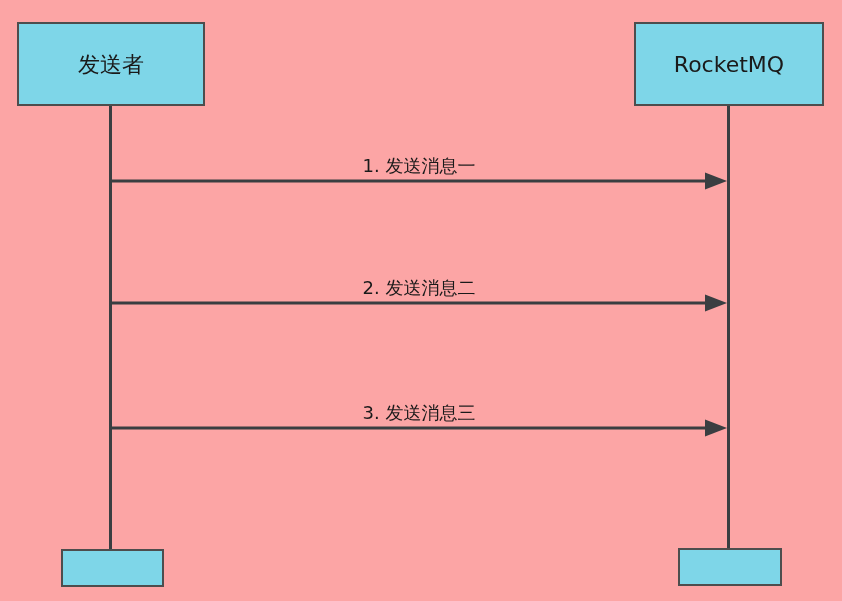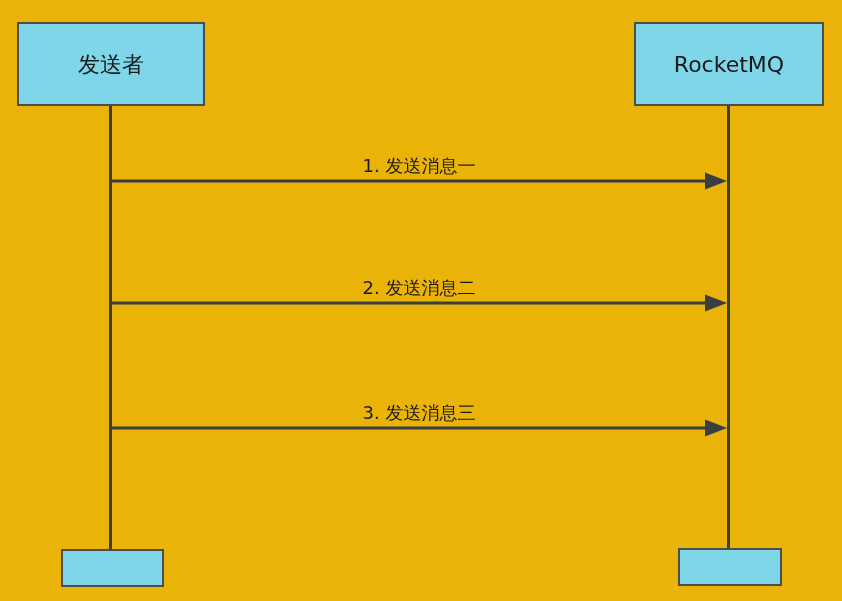--- a/index.html
+++ b/index.html
@@ -8,21 +8,21 @@
     background: #ffffff;
     width: 842px;
     height: 601px;
     overflow: hidden;
     font-family: "DejaVu Sans", "Liberation Sans", sans-serif;
   }
   .stage {
     position: relative;
     width: 842px;
     height: 601px;
-    background: #eab308;
+    background: #fca5a5;
   }
   svg { display: block; }
   .actor-label {
     font-size: 22px;
     font-weight: 500;
     fill: #1a1a1a;
   }
   .msg-label {
     font-size: 18px;
     font-weight: 400;

